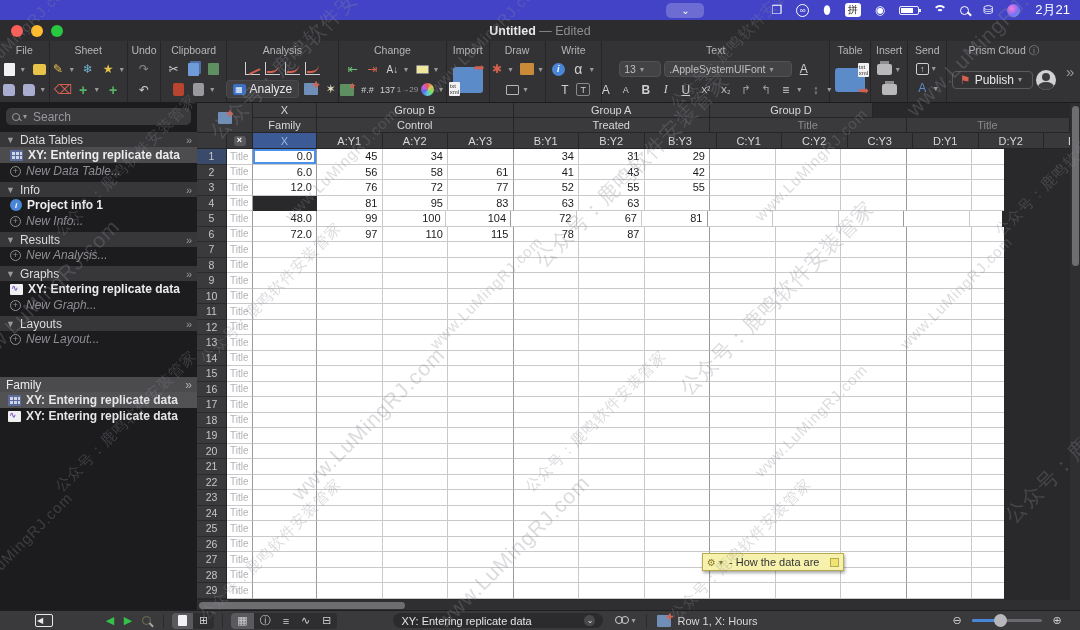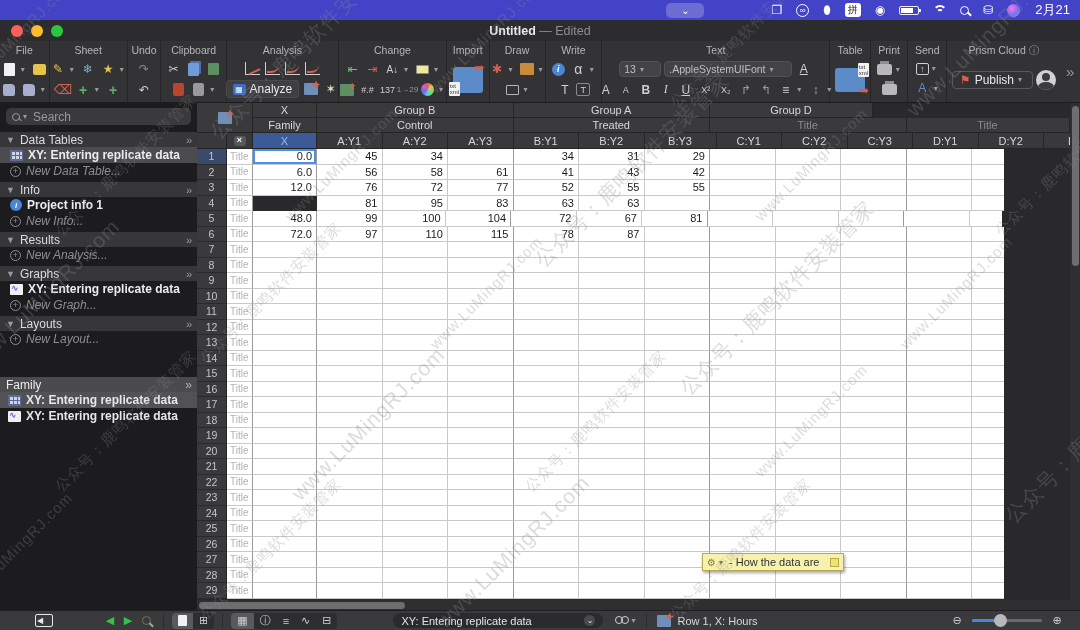--- a/index.html
+++ b/index.html
@@ -450,21 +450,21 @@
               <span class="exp-ic">
                 <span class="txt">txt<br>xml</span>
                 <span class="arr">➥</span>
               </span>
             </span>
         </div>
       </div>
     </div>
 
     <div class="tb-group" style="width:42px">
-      <span class="tb-label">Print</span>
+      <span class="tb-label">Insert</span>
       <div class="tb-rows">
         <div class="tb-row">
             <span class="ic">
               <span class="printer"></span>
             </span>
             <span class="caret">▾</span>
           </div>
         <div class="tb-row">
             <span class="ic">
               <span class="printer"></span>

